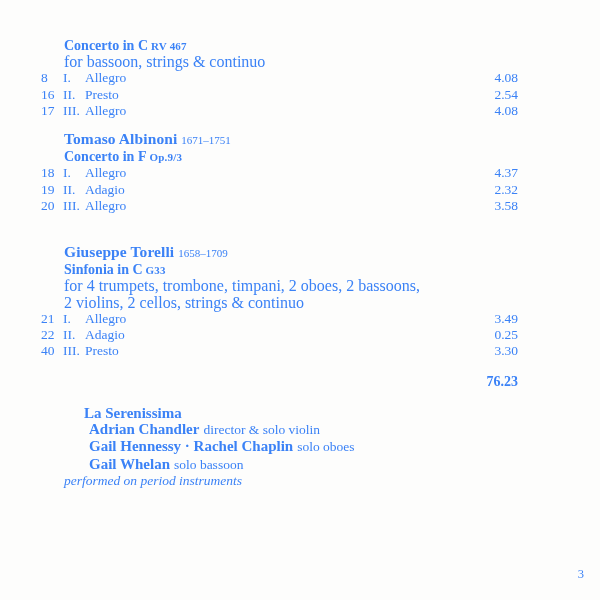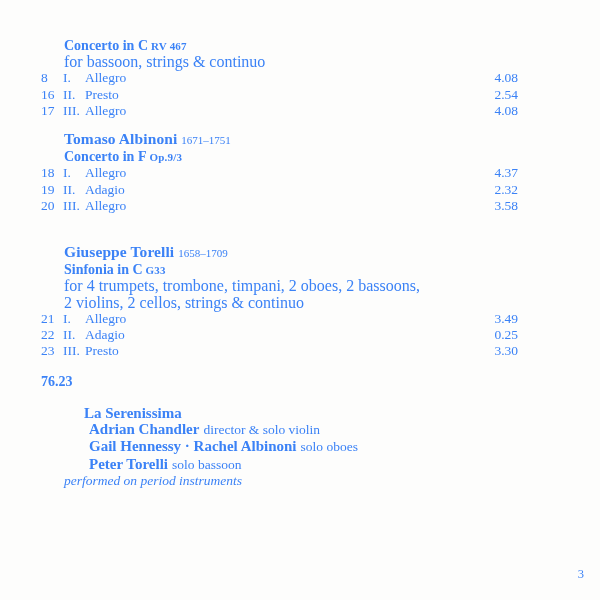--- a/index.html
+++ b/index.html
@@ -41,21 +41,21 @@
   .track-num { width: 22px; flex: 0 0 22px; }
   .track-mov { width: 22px; flex: 0 0 22px; }
   .track-tempo { flex: 1 1 auto; }
   .track-time { flex: 0 0 auto; text-align: right; }
 
   .total-row {
     position: absolute;
     top: 374px;
     left: 0;
     width: 100%;
-    text-align: left;
+    text-align: right;
     font-weight: bold;
     font-size: 14px;
     line-height: 16.2px;
   }
 
   .ensemble { position: absolute; top: 405px; left: 0; width: 100%; line-height: 16.2px; }
   .ensemble-line { margin-left: 23px; white-space: nowrap; }
   .ensemble-name { font-weight: bold; font-size: 15px; margin-left: 20px; }
   .performer-name { font-weight: bold; font-size: 15px; margin-left: 25px; }
   .performer-role { font-size: 13.5px; margin-left: 4px; }
@@ -141,41 +141,41 @@
         <span class="track-tempo">Allegro</span>
         <span class="track-time">3.49</span>
       </div>
       <div class="track">
         <span class="track-num">22</span>
         <span class="track-mov">II.</span>
         <span class="track-tempo">Adagio</span>
         <span class="track-time">0.25</span>
       </div>
       <div class="track">
-        <span class="track-num">23</span>
+        <span class="track-num">40</span>
         <span class="track-mov">III.</span>
         <span class="track-tempo">Presto</span>
         <span class="track-time">3.30</span>
       </div>
     </div>
 
     <div class="total-row">76.23</div>
 
     <div class="ensemble">
       <div class="ensemble-line">
         <span class="ensemble-name">La Serenissima</span>
       </div>
       <div class="ensemble-line">
         <span class="performer-name">Adrian Chandler</span><span class="performer-role">director &amp; solo violin</span>
       </div>
       <div class="ensemble-line">
-        <span class="performer-name">Gail Hennessy · Rachel Albinoni</span><span class="performer-role">solo oboes</span>
+        <span class="performer-name">Gail Hennessy · Rachel Chaplin</span><span class="performer-role">solo oboes</span>
       </div>
       <div class="ensemble-line">
-        <span class="performer-name">Peter Torelli</span><span class="performer-role">solo bassoon</span>
+        <span class="performer-name">Gail Whelan</span><span class="performer-role">solo bassoon</span>
       </div>
       <div class="ensemble-note">performed on period instruments</div>
     </div>
 
   </div>
 
   <div class="page-number">3</div>
 </div>
 
 </body></html>

